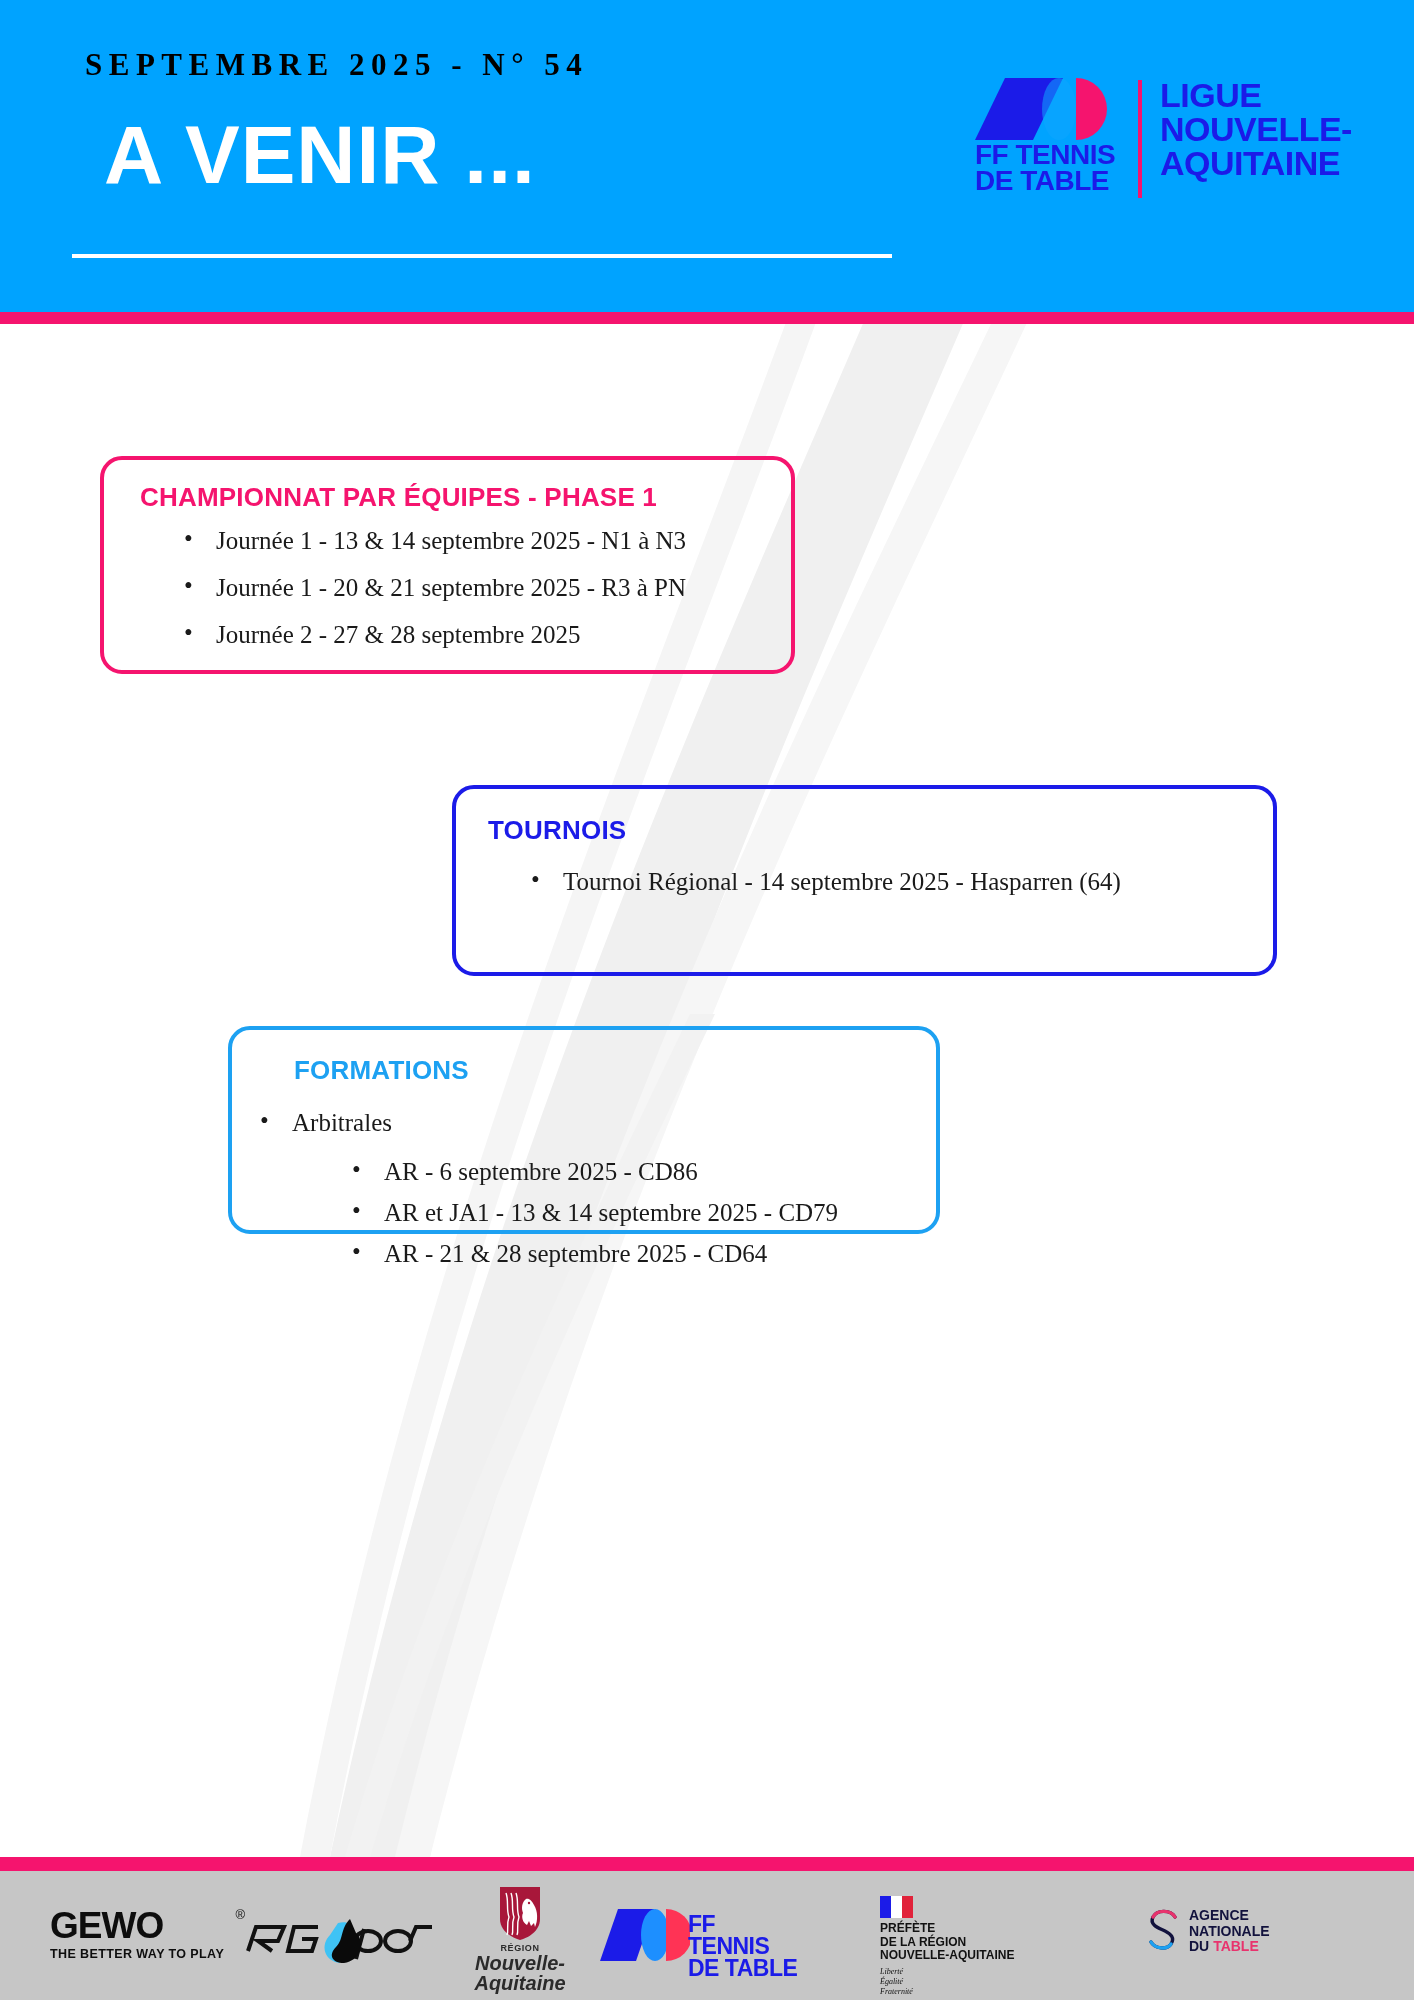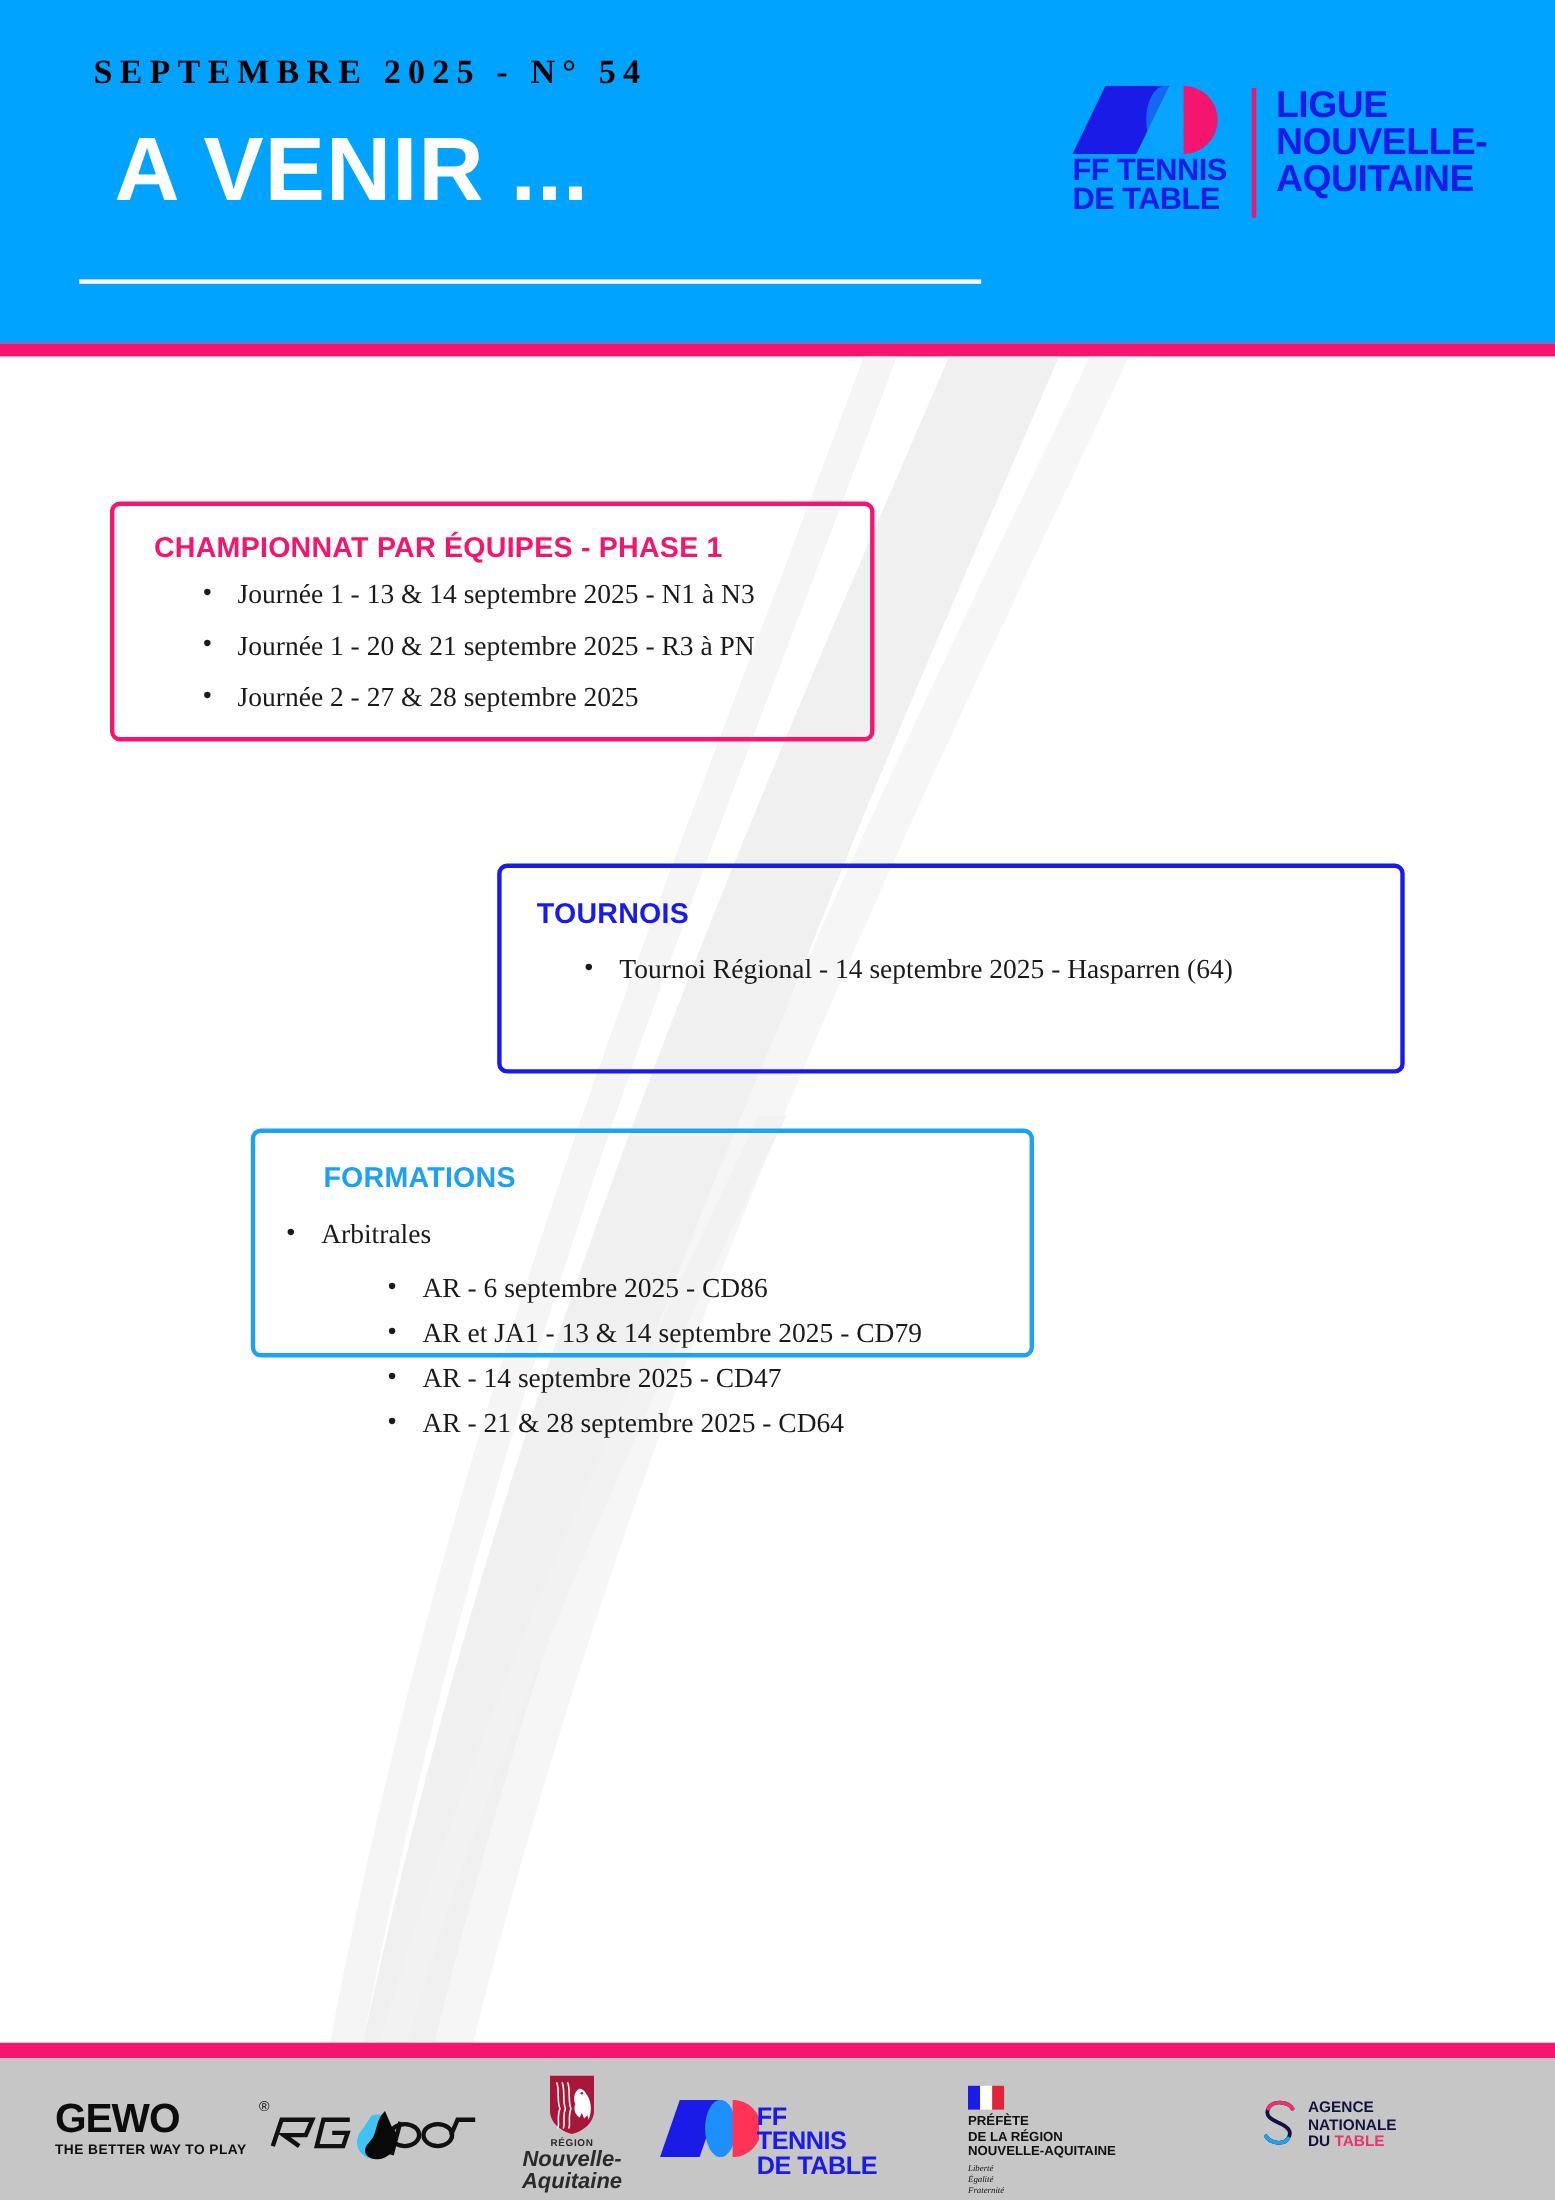--- a/index.html
+++ b/index.html
@@ -90,21 +90,21 @@
     overflow: hidden;
     z-index: 0;
   }
 
   
   .content { position: absolute; left: 0; top: 324px; width: 1414px; z-index: 2; }
 
   .card {
     position: absolute;
     background: transparent;
-    border-radius: 9px;
+    border-radius: 22px;
   }
   .card-title {
     font-family: "Liberation Sans", sans-serif;
     font-weight: 700;
     letter-spacing: 0.2px;
   }
 
   
   .card-champ {
     left: 100px; top: 132px;
@@ -345,21 +345,20 @@
   </div>
 
   <div class="card card-formations">
     <div class="card-title">FORMATIONS</div>
     <ul class="list-l1">
       <li>
         <span>Arbitrales</span>
         <ul class="list-l2">
           <li>AR - 6 septembre 2025 - CD86</li>
           <li>AR et JA1 - 13 &amp; 14 septembre 2025 - CD79</li>
-          <li>AR - 14 septembre 2025 - CD47</li>
           <li>AR - 21 &amp; 28 septembre 2025 - CD64</li>
         </ul>
       </li>
     </ul>
   </div>
 
 </div>
 
 <div class="footer-stripe"></div>
 <div class="footer">

